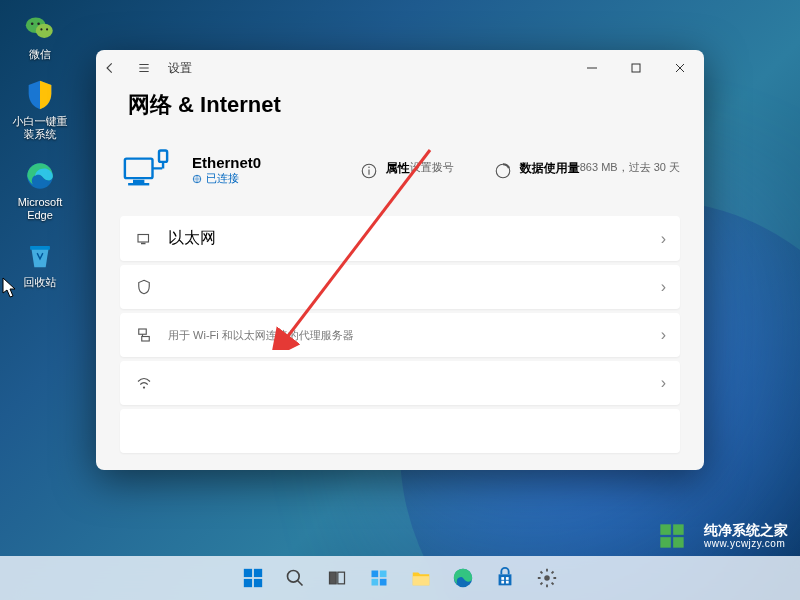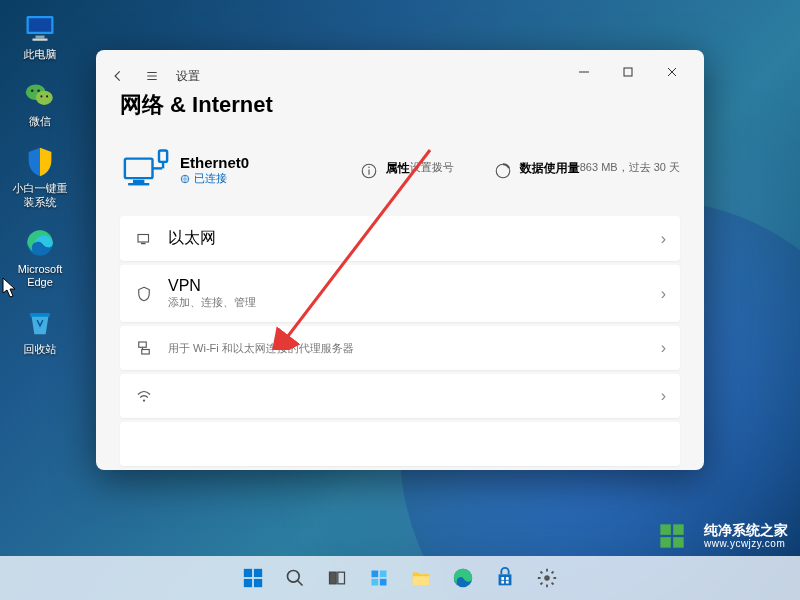--- a/index.html
+++ b/index.html
@@ -6,30 +6,30 @@
 body { width: 800px; height: 600px; overflow: hidden; position: relative; background: linear-gradient(135deg, #0a3d62 0%, #1e5a8e 30%, #2c7da0 60%, #0a3d62 100%); }
 .desktop { position: absolute; inset: 0; }
 .wallpaper-bloom { position: absolute; width: 600px; height: 600px; right: -150px; bottom: -150px; background: radial-gradient(circle at 30% 30%, rgba(100,180,255,0.4), transparent 60%); border-radius: 50%; filter: blur(40px); }
 .wallpaper-curve { position: absolute; width: 500px; height: 500px; right: -100px; bottom: -100px; border-radius: 50%; background: radial-gradient(circle at 40% 40%, rgba(30,90,200,0.8), rgba(10,40,120,0.3) 60%, transparent 80%); }
 .desktop-icons { position: absolute; left: 10px; top: 10px; display: flex; flex-direction: column; gap: 16px; }
 .dicon { width: 60px; display: flex; flex-direction: column; align-items: center; gap: 2px; color: #fff; font-size: 11px; text-align: center; cursor: pointer; }
 .dicon .ico { width: 36px; height: 36px; display: flex; align-items: center; justify-content: center; }
 .dicon span { text-shadow: 0 1px 2px rgba(0,0,0,0.8); line-height: 1.2; }
 
 .settings-window { position: absolute; left: 96px; top: 50px; width: 608px; height: 420px; background: #f6f6f6; border-radius: 8px; box-shadow: 0 10px 40px rgba(0,0,0,0.5); display: flex; flex-direction: column; overflow: hidden; }
-.titlebar { height: 36px; display: flex; align-items: flex-end; padding: 0 12px; }
+.titlebar { height: 36px; display: flex; align-items: center; padding: 0 4px; }
 .titlebar .tb-left { display: flex; align-items: center; gap: 14px; }
 .titlebar .tb-btn { width: 20px; height: 20px; display: flex; align-items: center; justify-content: center; cursor: pointer; color: #555; }
 .titlebar .tb-title { font-size: 12px; color: #333; }
 .titlebar .tb-right { margin-left: auto; display: flex; gap: 4px; }
 .titlebar .win-btn { width: 40px; height: 28px; display: flex; align-items: center; justify-content: center; cursor: pointer; color: #444; }
 
 .content { padding: 0 24px 12px 24px; overflow-y: auto; flex: 1; }
-.page-title { font-size: 22px; font-weight: 600; margin: 4px 0 16px 0; }
-.conn-card { display: flex; align-items: center; gap: 8px; padding: 8px 0 20px 0; }
+.page-title { font-size: 22px; font-weight: 600; margin: 4px 0 16px 8px; }
+.conn-card { display: flex; align-items: center; gap: 20px; padding: 8px 0 20px 0; }
 .conn-icon { width: 52px; height: 52px; }
 .conn-text { display: flex; flex-direction: column; }
 .conn-name { font-size: 15px; font-weight: 600; }
 .conn-status { font-size: 11px; color: #0067c0; display: flex; align-items: center; gap: 4px; }
 .conn-right { margin-left: auto; display: flex; gap: 40px; }
 .info-item { display: flex; gap: 8px; align-items: flex-start; cursor: pointer; }
 .info-item .ii-icon { width: 18px; height: 18px; color: #555; margin-top: 2px; }
 .info-item .ii-txt { display: flex; flex-direction: row; }
 .info-item .ii-title { font-size: 12px; font-weight: 600; }
 .info-item .ii-sub { font-size: 11px; color: #666; }
@@ -58,31 +58,20 @@
 </head>
 <body>
 
 <div class="desktop">
   <div class="wallpaper-curve"></div>
   <div class="wallpaper-bloom"></div>
 
   <div class="desktop-icons">
     <div class="dicon">
       <div class="ico">
-        <svg viewBox="0 0 48 48" width="36" height="36">
-            <rect x="6" y="8" width="36" height="24" rx="2" fill="#2196f3"></rect>
-            <rect x="9" y="11" width="30" height="18" fill="#0d47a1"></rect>
-            <rect x="18" y="34" width="12" height="4" fill="#90a4ae"></rect>
-            <rect x="14" y="38" width="20" height="3" fill="#cfd8dc"></rect>
-          </svg>
-      </div>
-      <span>此电脑</span>
-    </div>
-    <div class="dicon">
-      <div class="ico">
         <svg viewBox="0 0 48 48" width="34" height="34">
             <ellipse cx="18" cy="20" rx="14" ry="11" fill="#4caf50"></ellipse>
             <ellipse cx="30" cy="28" rx="12" ry="10" fill="#8bc34a"></ellipse>
             <circle cx="13" cy="18" r="1.8" fill="#222"></circle>
             <circle cx="22" cy="18" r="1.8" fill="#222"></circle>
             <circle cx="26" cy="26" r="1.5" fill="#222"></circle>
             <circle cx="34" cy="26" r="1.5" fill="#222"></circle>
           </svg>
       </div>
       <span>微信</span>
@@ -213,24 +202,20 @@
             <div class="lc-title">以太网</div>
           </div>
           <div class="chev">›</div>
         </div>
         <div class="list-card">
           <div class="lc-icon">
               <svg viewBox="0 0 24 24" width="18" height="18">
                 <path d="M12 3 L19 6 V11 C19 16 16 20 12 21 C8 20 5 16 5 11 V6 Z" stroke="#555" stroke-width="1.5" fill="none"></path>
               </svg>
             </div>
-          <div class="lc-txt">
-            <div class="lc-title">VPN</div>
-            <div class="lc-sub">添加、连接、管理</div>
-          </div>
           <div class="chev">›</div>
         </div>
         <div class="list-card">
           <div class="lc-icon">
               <svg viewBox="0 0 24 24" width="18" height="18">
                 <rect x="5" y="4" width="10" height="7" stroke="#555" stroke-width="1.5" fill="none"></rect>
                 <rect x="9" y="14" width="10" height="6" stroke="#555" stroke-width="1.5" fill="none"></rect>
                 <line x1="10" y1="11" x2="10" y2="14" stroke="#555" stroke-width="1.5"></line>
               </svg>
             </div>

